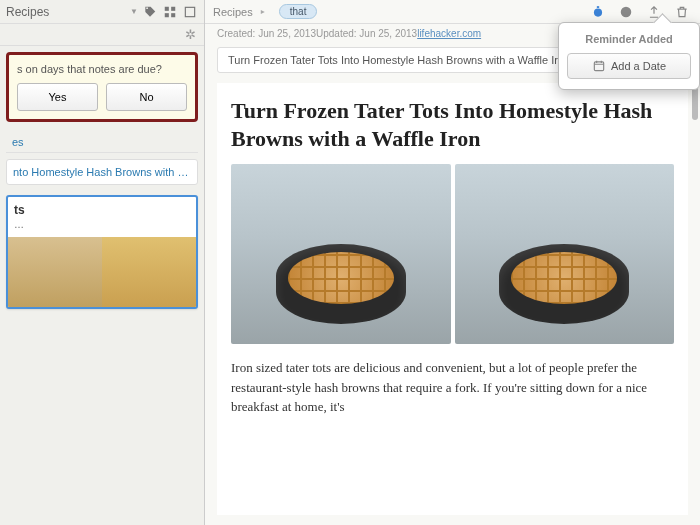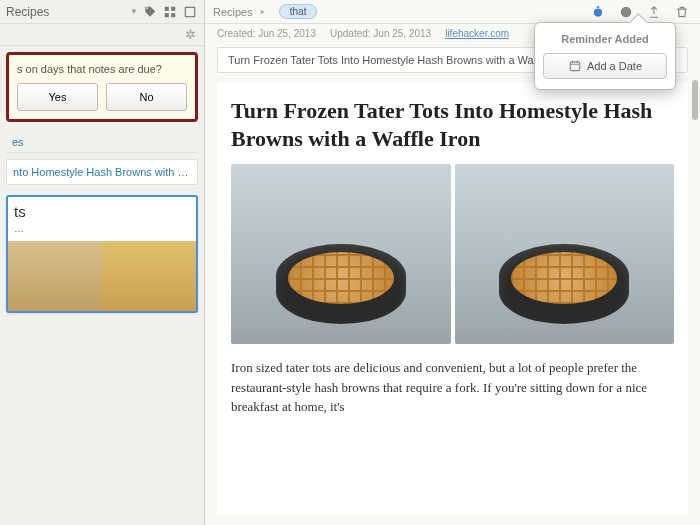--- a/index.html
+++ b/index.html
@@ -52,37 +52,37 @@
   background:#fff; border:1px solid #ccc; border-radius:3px; overflow:hidden; box-shadow:0 1px 2px rgba(0,0,0,0.1);
   display:flex; flex-direction:column;
 }
 .card.selected { border:2px solid #4a90d9; }
 .card .thumb { height:70px; background:#d8c090; display:flex; }
 .card .thumb .half{flex:1;}
 .card .thumbrow{display:flex;height:70px;}
 .card .thumbrow .t1{flex:1;background:linear-gradient(#8a6,#584);}
 .card .thumbrow .t2{flex:1;background:linear-gradient(#c94,#a63);}
 .card .meta { padding:6px; }
-.card .meta .ct { font-size:15px; font-weight:normal; color:#333; line-height:1.2;}
+.card .meta .ct { font-size:12px; font-weight:bold; color:#333; line-height:1.2;}
 .card .meta .date { font-size:10px; color:#5a9a3a; font-weight:bold; display:inline;}
 .card .meta .snip { font-size:10px; color:#666; display:inline; }
 .main {
   flex:1; display:flex; flex-direction:column; background:#f8f8f5; position:relative;
 }
 .toolbar {
   height:24px; display:flex; align-items:center; padding:0 8px; border-bottom:1px solid #ddd; gap:8px;
 }
 .toolbar .crumb { font-size:11px; color:#888; }
 .toolbar .cdd { font-size:8px; color:#aaa; margin-right:6px;}
 .tag-pill { background:#d8e8f5; border:1px solid #a8c8e0; border-radius:9px; padding:1px 10px; font-size:10px; color:#456; }
 .toolbar .spacer { flex:1; }
 .toolbar .ticon { width:20px; height:20px; color:#888; display:flex;align-items:center;justify-content:center; cursor:pointer;}
 .toolbar .ticon.active { color:#3b82d6; }
 .metabar {
-  padding: 4px 12px; font-size:10px; color:#999; display:flex; gap:14px; align-items:center;
+  padding: 4px 12px; font-size:10px; color:#999; display:flex; align-items:center;
 }
 .metabar a { color:#5a8fc0; text-decoration:underline; }
 .note-title-bar {
   margin: 4px 12px 0; padding:6px 10px; background:#fff; border:1px solid #ddd; border-radius:3px; font-size:11px; color:#555;
   white-space:nowrap; overflow:hidden; text-overflow:ellipsis;
 }
 .note-body {
   flex:1; margin: 10px 12px; background:#fff; overflow-y:auto; padding:14px;
 }
 .note-body h1 { font-family: Georgia, serif; font-size:22px; font-weight:bold; color:#222; margin-bottom:12px; line-height:1.25;}
@@ -101,21 +101,21 @@
   background: radial-gradient(circle,#d9a860 20%,#c89040 60%);
   border-radius:50%;
   background-image:
     repeating-linear-gradient(0deg,#b57a2a 0 2px,transparent 2px 12px),
     repeating-linear-gradient(90deg,#b57a2a 0 2px,transparent 2px 12px),
     radial-gradient(circle,#e0b070,#c08030);
 }
 .note-body p { font-family: Georgia, serif; font-size:13px; color:#333; line-height:1.5; }
 .scrollind { position:absolute; right:2px; top:80px; width:6px; height:40px; background:#bbb; border-radius:3px;}
 .popover {
-  position:absolute; top:22px; right:24px; width:142px; background:#fff; border:1px solid #bbb; border-radius:6px;
+  position:absolute; top:22px; right:0; width:142px; background:#fff; border:1px solid #bbb; border-radius:6px;
   box-shadow:0 4px 14px rgba(0,0,0,0.25); z-index:50;
 }
 .popover::before{
   content:""; position:absolute; top:-7px; right:30px; width:12px;height:12px;background:#fff;border-left:1px solid #bbb;border-top:1px solid #bbb; transform:rotate(45deg);
 }
 .popover .pt { padding:10px 8px 8px; text-align:center; font-size:11px; color:#888; font-weight:600;}
 .popover .pb { margin:0 8px 10px; padding:5px; font-size:11px; background:linear-gradient(#fdfdfd,#ededed); border:1px solid #c5c5c5; border-radius:4px; text-align:center; cursor:pointer; color:#555; display:flex;align-items:center;justify-content:center;gap:5px;}
 svg { width:14px; height:14px; }
 </style>
 </head>

